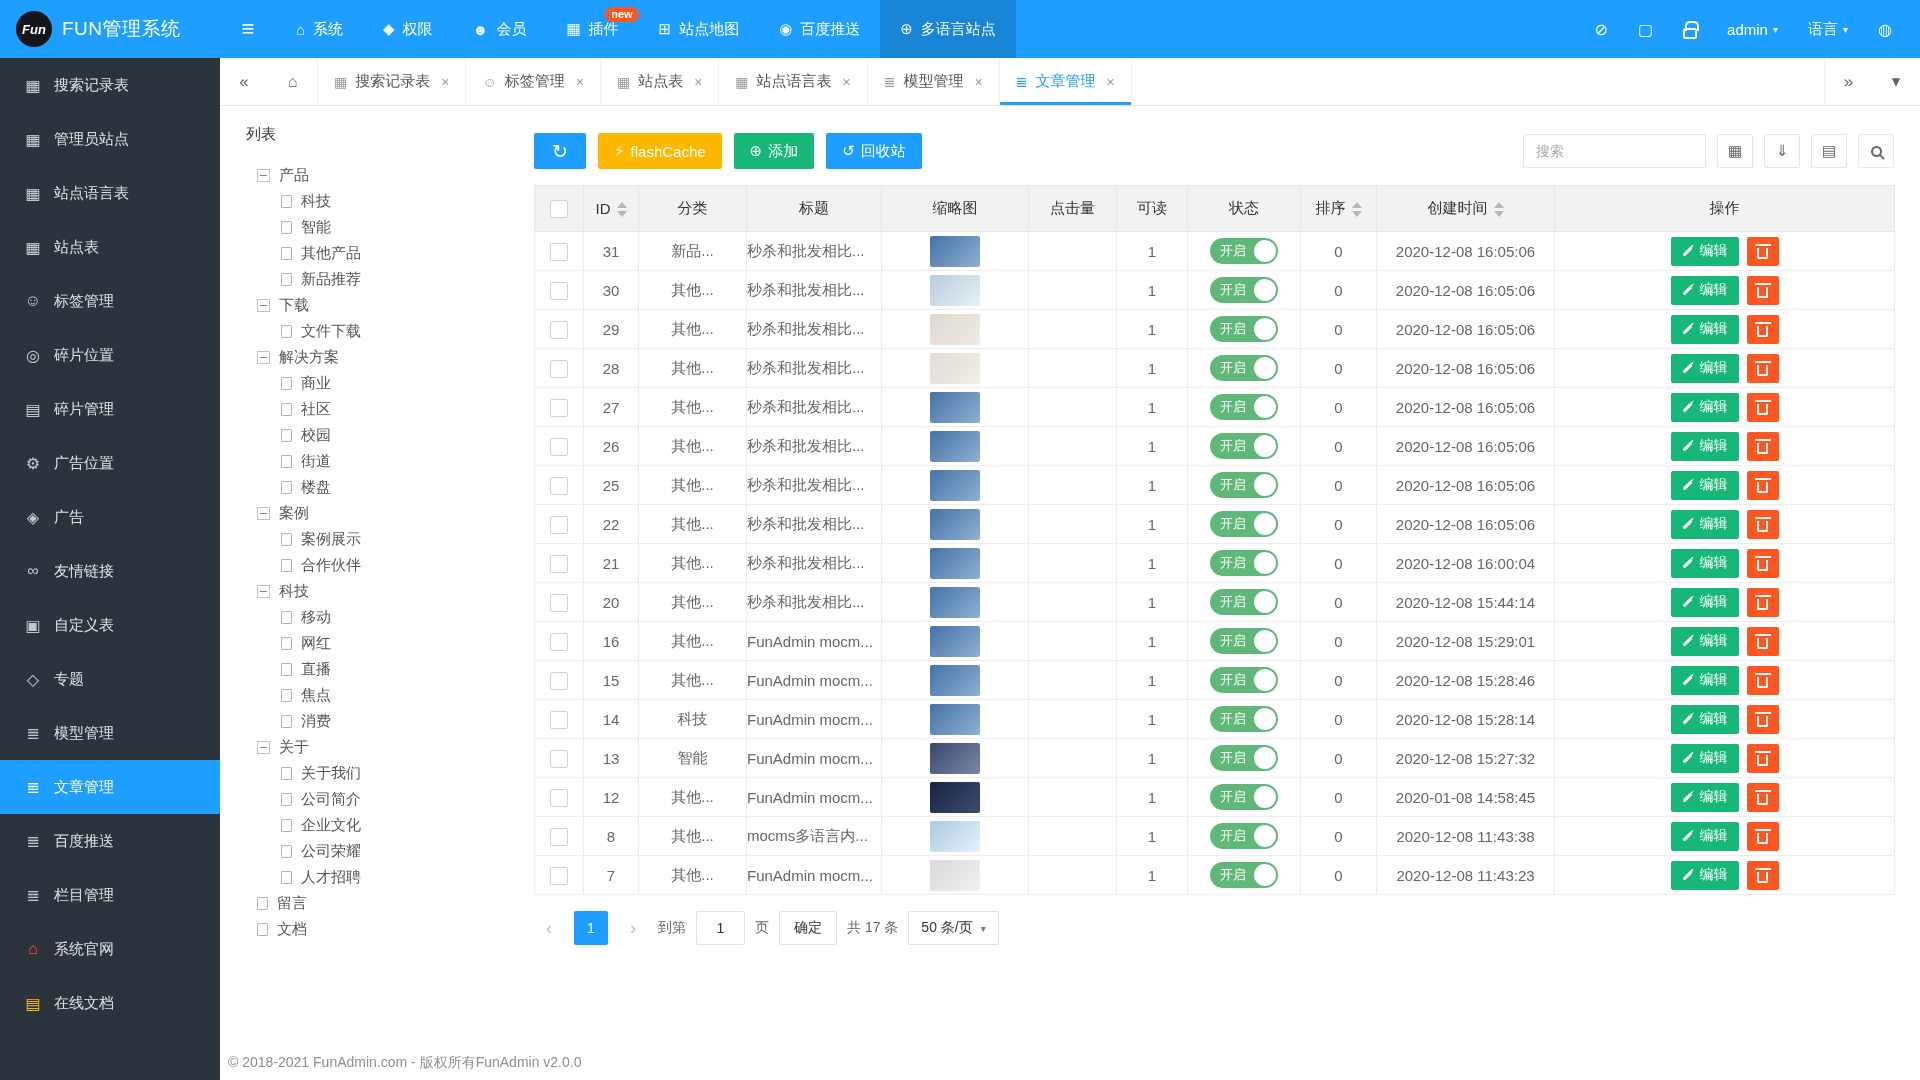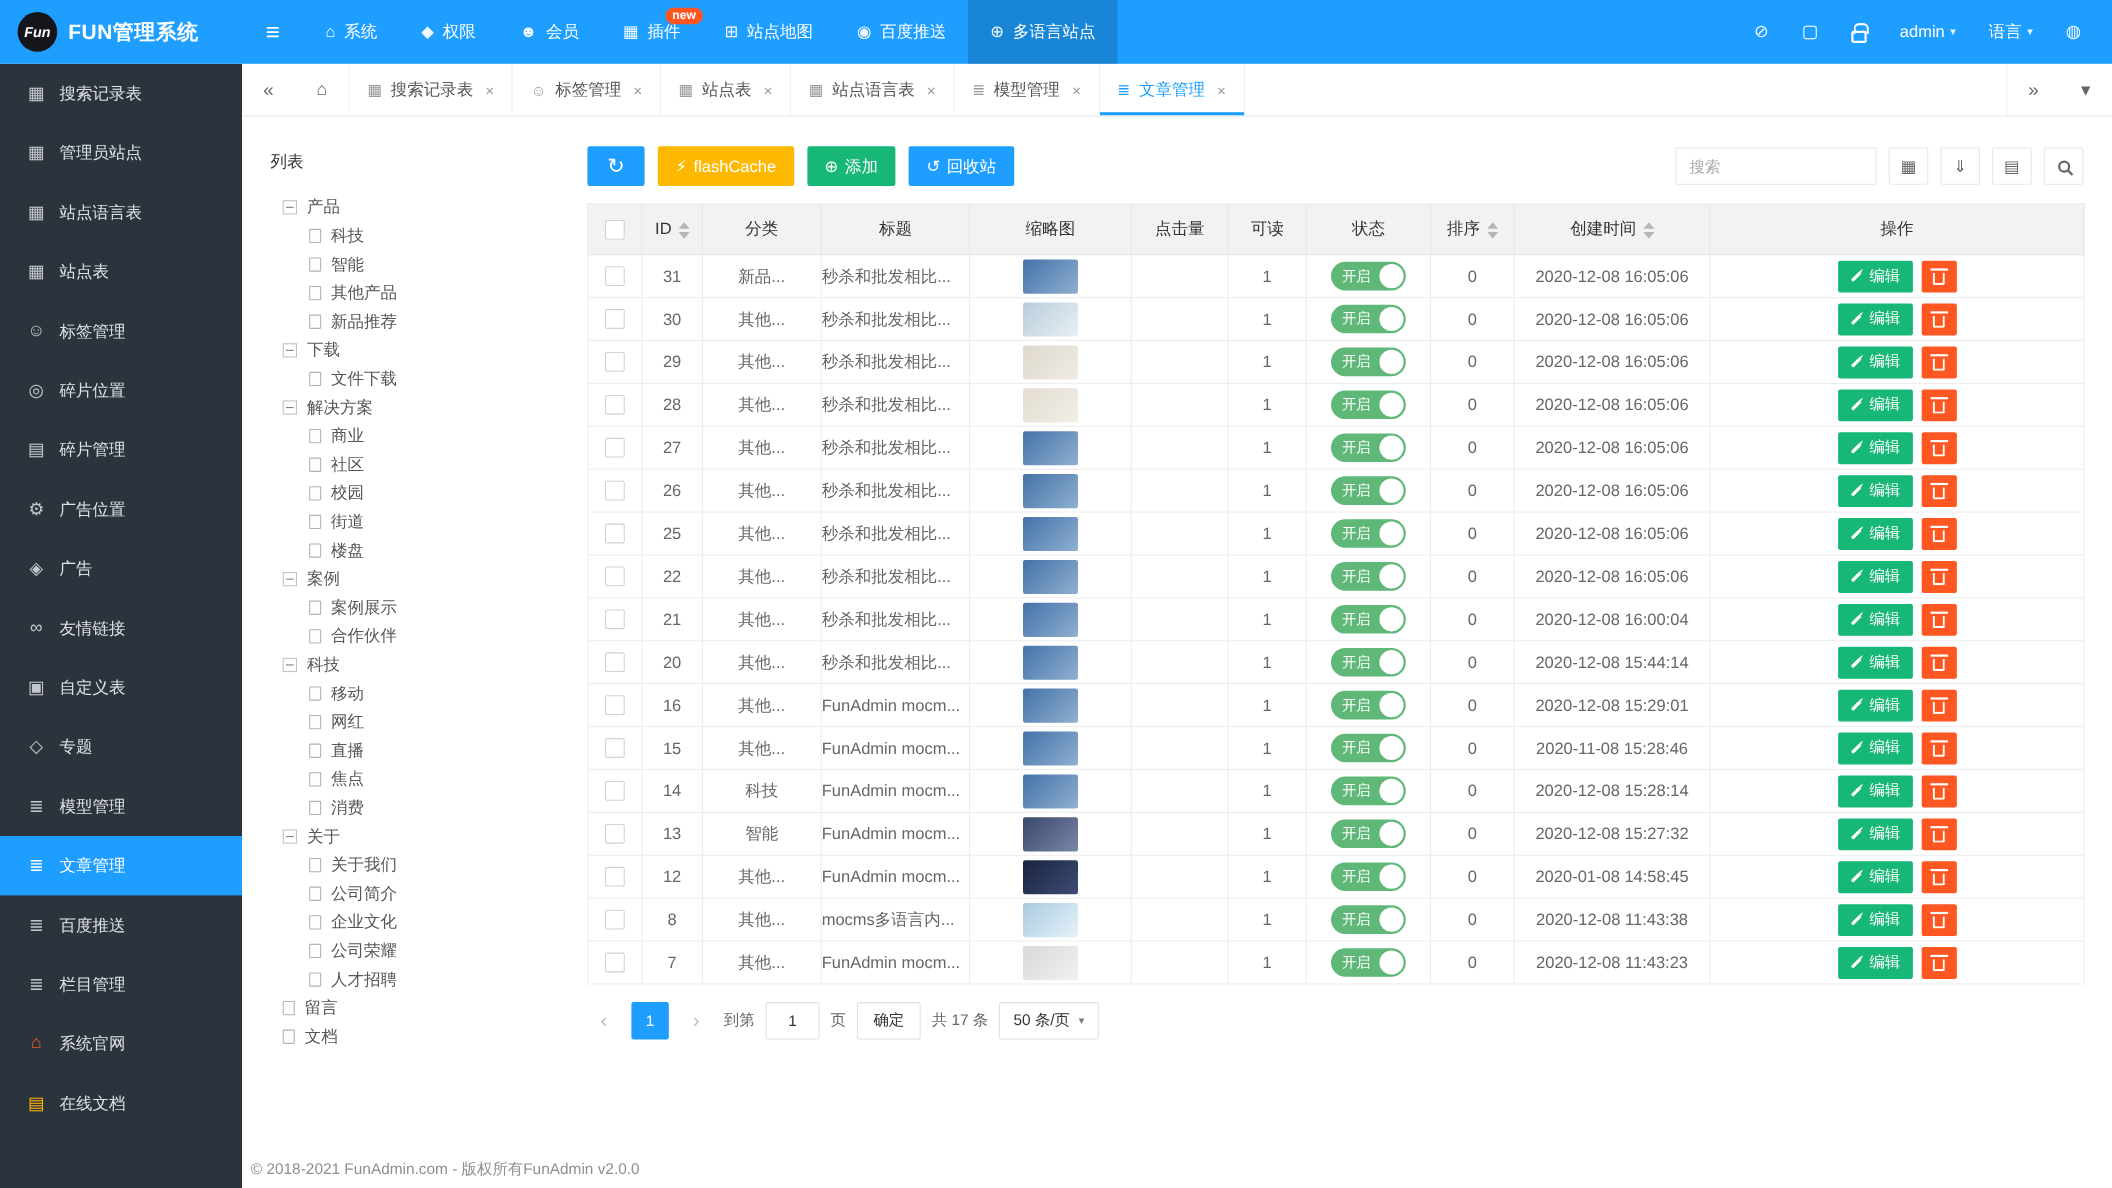--- a/index.html
+++ b/index.html
@@ -3,21 +3,21 @@
 <meta charset="utf-8">
 <style>
 *{box-sizing:border-box;margin:0;padding:0}
 html,body{width:1920px;height:1080px;overflow:hidden}
 body{font-family:"Liberation Sans","DejaVu Sans",sans-serif;font-size:15px;color:#333;background:#fff;position:relative}
 
 
 .topbar{position:absolute;top:0;left:0;right:0;height:58px;background:#1E9FFF;display:flex;align-items:stretch;color:#fff;z-index:30}
 .logo{width:220px;display:flex;align-items:center;gap:10px;padding-left:16px;flex:none}
 .logo-circle{width:36px;height:36px;border-radius:50%;background:#15161a;color:#fff;display:flex;align-items:center;justify-content:center;font-size:13px;font-style:italic;font-weight:bold;flex:none}
-.logo-text{font-size:19px;font-weight:bold;letter-spacing:.5px;white-space:nowrap}
+.logo-text{font-size:19px;font-weight:normal;letter-spacing:.5px;white-space:nowrap}
 .hamburger{width:56px;display:flex;align-items:center;justify-content:center;font-size:22px;cursor:pointer}
 .topnav{display:flex;align-items:stretch}
 .nav-item{display:flex;align-items:center;gap:8px;padding:0 20px;font-size:15px;position:relative;cursor:pointer;white-space:nowrap}
 .nav-item.active{background:rgba(0,0,0,.16)}
 .nav-icon{font-size:15px;opacity:.95}
 .badge-new{position:absolute;top:7px;right:0;background:#FF5722;color:#fff;font-size:11px;line-height:15px;padding:0 6px;border-radius:9px;font-weight:bold}
 .top-right{margin-left:auto;display:flex;align-items:center;gap:30px;padding-right:28px}
 .top-ico{font-size:16px;cursor:pointer;opacity:.95}
 .drop{display:flex;align-items:center;gap:5px;cursor:pointer;font-size:15px}
 .caret{font-size:10px;opacity:.9}
@@ -39,21 +39,21 @@
 .tab-list{display:flex;align-items:stretch;overflow:hidden}
 .tab{display:flex;align-items:center;gap:8px;padding:0 16px;font-size:15px;color:#555;border-right:1px solid #f0f0f0;position:relative;cursor:pointer;white-space:nowrap}
 .tab .t-ico{font-size:14px;color:#9a9a9a}
 .tab .t-close{font-size:14px;color:#9a9a9a;margin-left:3px;cursor:pointer}
 .tab.active{color:#1E9FFF}
 .tab.active .t-ico{color:#1E9FFF}
 .tab.active::after{content:"";position:absolute;left:0;right:0;bottom:0;height:3px;background:#1E9FFF}
 .tab-ctrl-right{margin-left:auto;border-left:1px solid #f0f0f0}
 
 
-.tree-panel{position:absolute;top:120px;left:220px;width:343px;height:866px;background:#fff;border-right:1px solid #0f766e;overflow:hidden}
+.tree-panel{position:absolute;top:107px;left:220px;width:343px;height:866px;background:#fff;border-right:1px solid #0f766e;overflow:hidden}
 .tree-title{padding:18px 0 10px 26px;font-size:15px;color:#333}
 .tree{padding:8px 0 0 37px;font-size:15px;color:#565656}
 .tnode{display:flex;align-items:center;gap:9px;height:26px;cursor:pointer;white-space:nowrap}
 .tnode.child{padding-left:24px}
 .i-collapse{width:13px;height:13px;border:1px solid #c3c3c3;position:relative;flex:none;background:#fff}
 .i-collapse::before{content:"";position:absolute;left:2px;right:2px;top:5px;height:1px;background:#808080}
 .i-file{width:11px;height:13px;border:1px solid #b3b3b3;border-radius:1px;flex:none;background:#fdfdfd}
 
 
 .main{position:absolute;top:107px;left:510px;right:0;bottom:0;background:#fff}
@@ -718,21 +718,21 @@
             <td>其他...</td>
             <td class="ta-l">FunAdmin mocm...</td>
             <td><span class="thumb" style="background:linear-gradient(135deg,#4472a8,#8fb0d0)"></span></td>
             <td></td>
             <td>1</td>
             <td><span class="toggle">
                 <span class="t-label">开启</span>
                 <span class="t-knob"></span>
               </span></td>
             <td>0</td>
-            <td>2020-11-08 15:28:46</td>
+            <td>2020-12-08 15:28:46</td>
             <td><span class="btn-edit">
                 <span class="i-pen"></span>
                 <span>编辑</span>
               </span><span class="btn-del">
                 <span class="i-trash"></span>
               </span></td>
           </tr>
           <tr>
             <td><span class="cb"></span></td>
             <td>14</td>

